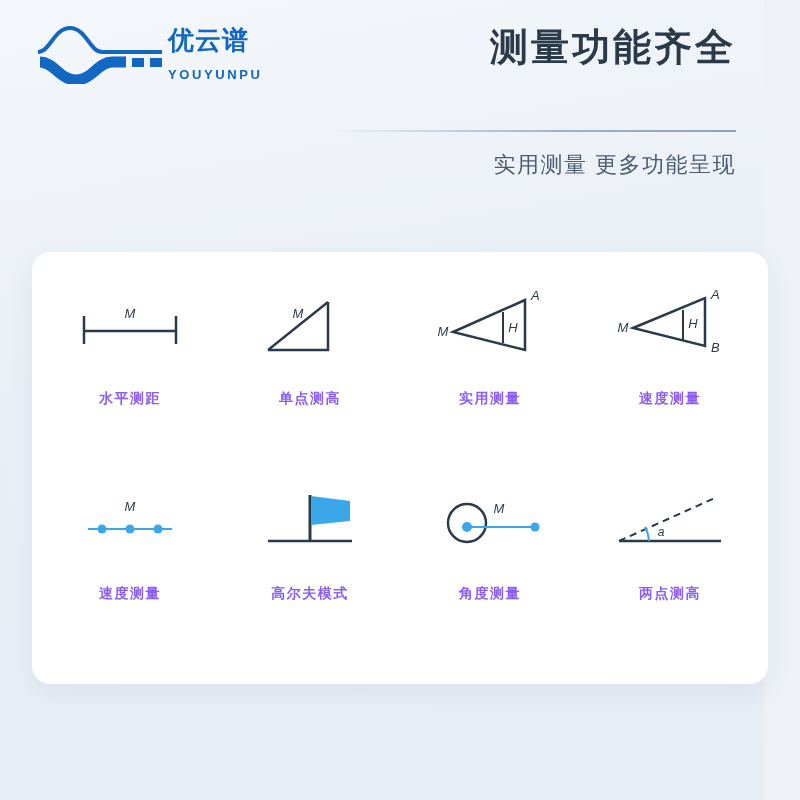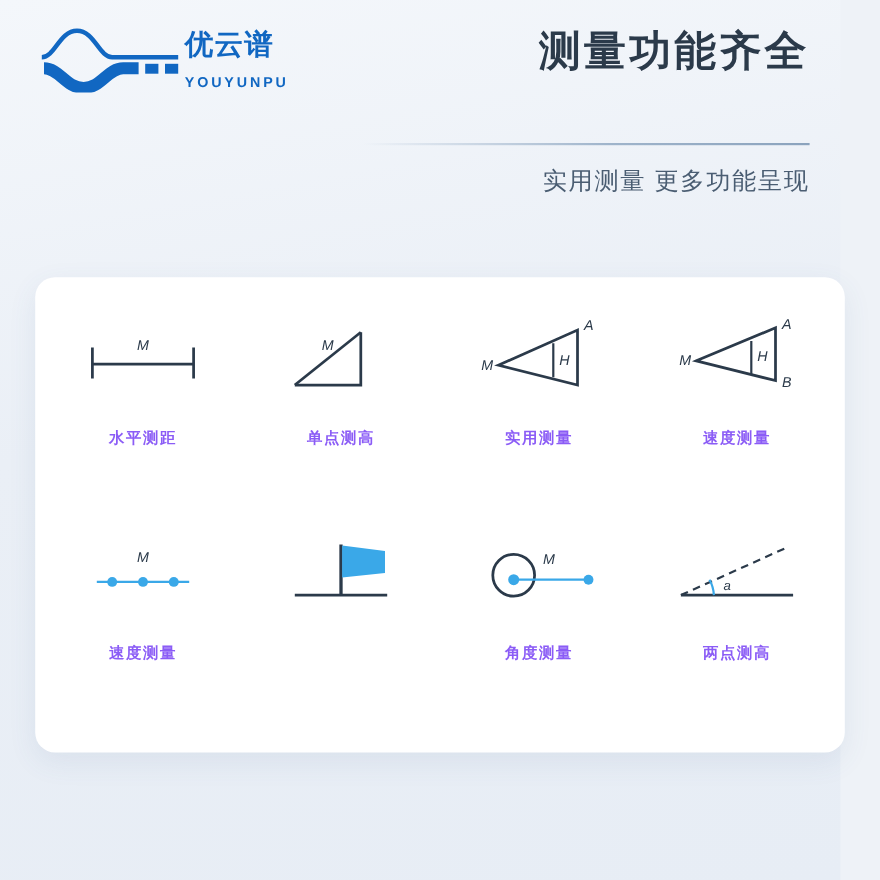--- a/index.html
+++ b/index.html
@@ -211,20 +211,21 @@
       </div>
 
       <div class="cell">
         <div class="glyph">
           <svg viewBox="0 0 120 80" width="120" height="80">
             <line x1="60" y1="12" x2="60" y2="58" stroke="#2b3a4a" stroke-width="3"></line>
             <path d="M61 13 L100 18 L100 38 L61 42 Z" fill="#3aa8e8"></path>
             <line x1="18" y1="58" x2="102" y2="58" stroke="#2b3a4a" stroke-width="2.5"></line>
           </svg>
         </div>
+        <div class="cell-label">高尔夫模式</div>
       </div>
 
       <div class="cell">
         <div class="glyph">
           <svg viewBox="0 0 130 80" width="130" height="80">
             <circle cx="42" cy="40" r="19" fill="none" stroke="#2b3a4a" stroke-width="2.5"></circle>
             <circle cx="42" cy="44" r="5" fill="#3aa8e8"></circle>
             <line x1="42" y1="44" x2="110" y2="44" stroke="#3aa8e8" stroke-width="2"></line>
             <circle cx="110" cy="44" r="4.5" fill="#3aa8e8"></circle>
             <text class="it" x="74" y="30" text-anchor="middle">M</text>

